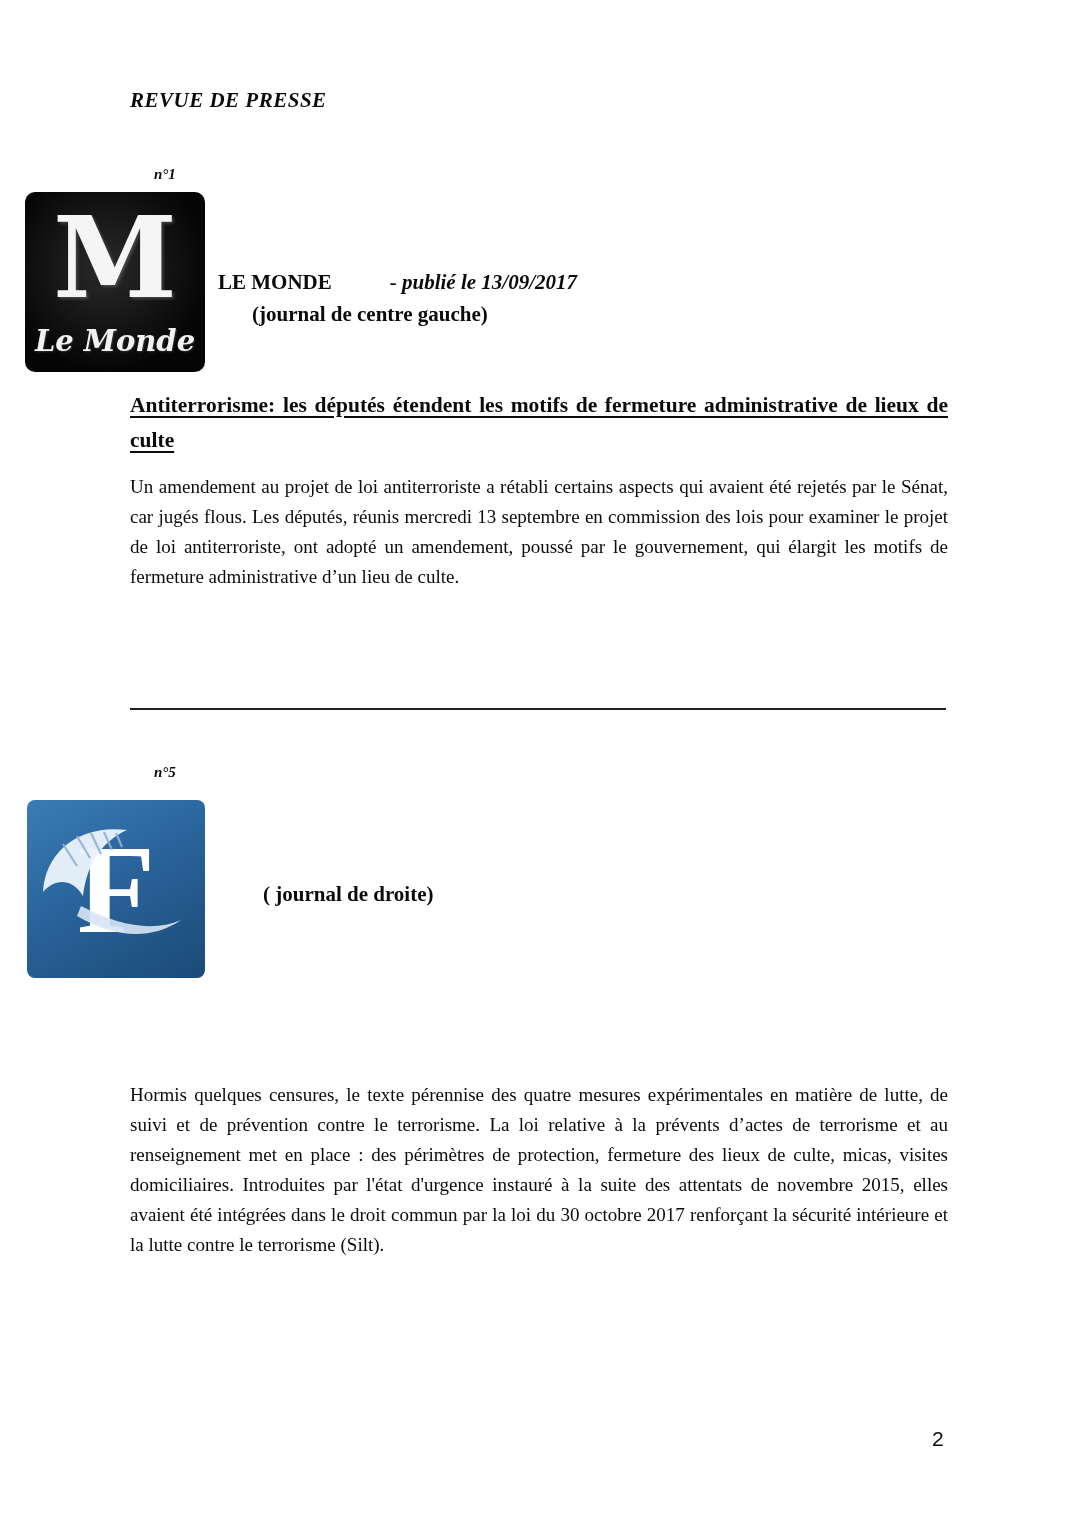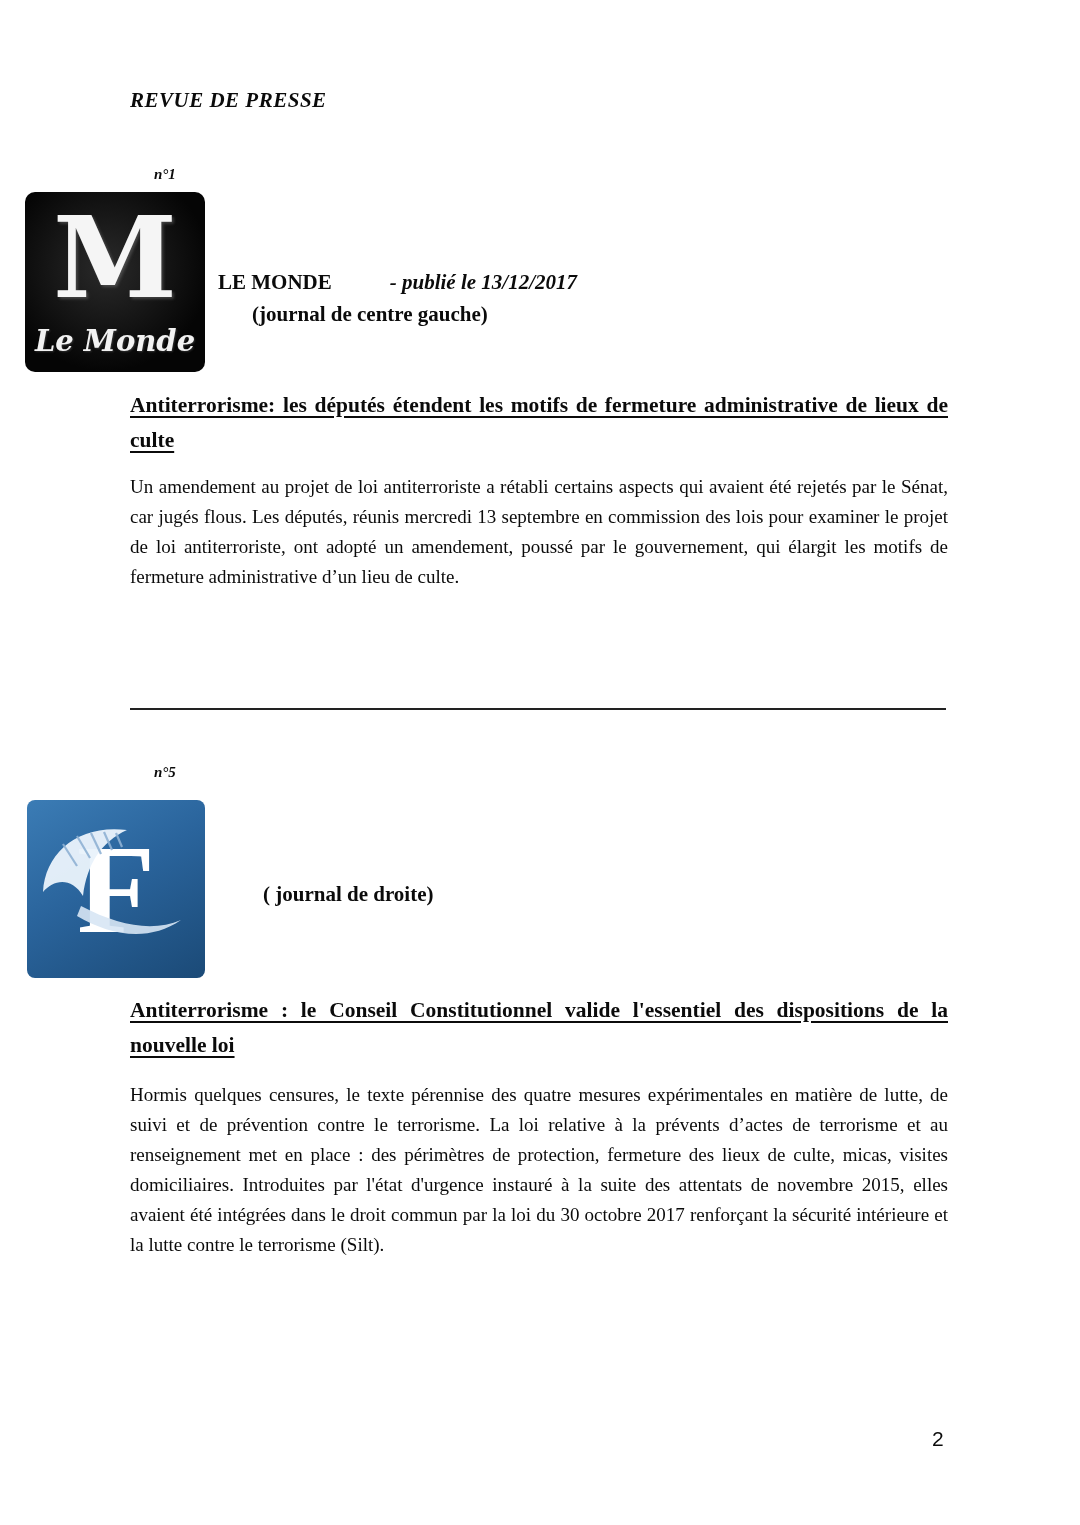--- a/index.html
+++ b/index.html
@@ -101,21 +101,21 @@
   <h1 class="abs doc-title">REVUE DE PRESSE</h1>
 
   <div class="abs num-label" style="top:166px">n°1</div>
 
   <div class="abs logo-lemonde">
     <div class="lm-m">M</div>
     <div class="lm-word">Le Monde</div>
   </div>
 
   <div class="abs source-line" style="left:218px; top:270px">
-    <span class="source-name">LE MONDE</span><span class="source-date">- publié le 13/12/2017</span>
+    <span class="source-name">LE MONDE</span><span class="source-date">- publié le 13/09/2017</span>
   </div>
   <div class="abs orientation" style="left:252px; top:302px">(journal de centre gauche)</div>
 
   <h2 class="abs headline" style="top:388px">Antiterrorisme: les députés étendent les motifs de fermeture administrative de lieux de culte</h2>
 
   <p class="abs body-par" style="top:472px">Un amendement au projet de loi antiterroriste a rétabli certains aspects qui avaient été rejetés par le Sénat, car jugés flous. Les députés, réunis mercredi 13 septembre en commission des lois pour examiner le projet de loi antiterroriste, ont adopté un amendement, poussé par le gouvernement, qui élargit les motifs de fermeture administrative d’un lieu de culte.</p>
 
   <div class="abs divider"></div>
 
   <div class="abs num-label" style="top:764px">n°5</div>
@@ -130,19 +130,18 @@
         <path d="M64,33 L74,54"></path>
         <path d="M77,32 L85,50"></path>
         <path d="M89,33 L95,47"></path>
       </g>
       <path d="M54,106 C92,126 126,132 154,120 C122,142 84,136 50,116 Z" fill="#d7e6f4" opacity="0.9"></path>
     </svg>
   </div>
 
   <div class="abs orientation" style="left:263px; top:882px">( journal de droite)</div>
 
-  <h2 class="abs headline" style="top:993px">Antiterrorisme : le Conseil Constitutionnel valide l'essentiel des dispositions de la nouvelle loi</h2>
 
   <p class="abs body-par" style="top:1080px">Hormis quelques censures, le texte pérennise des quatre mesures expérimentales en matière de lutte, de suivi et de prévention contre le terrorisme. La loi relative à la prévents d’actes de terrorisme et au renseignement met en place : des périmètres de protection, fermeture des lieux de culte, micas, visites domiciliaires.  Introduites par l'état d'urgence instauré à la suite des attentats de novembre 2015, elles avaient été intégrées dans le droit commun par la loi du 30 octobre 2017 renforçant la sécurité intérieure et la lutte contre le terrorisme (Silt).</p>
 
   <div class="abs page-number">2</div>
 
 </div>
 
 </body></html>

